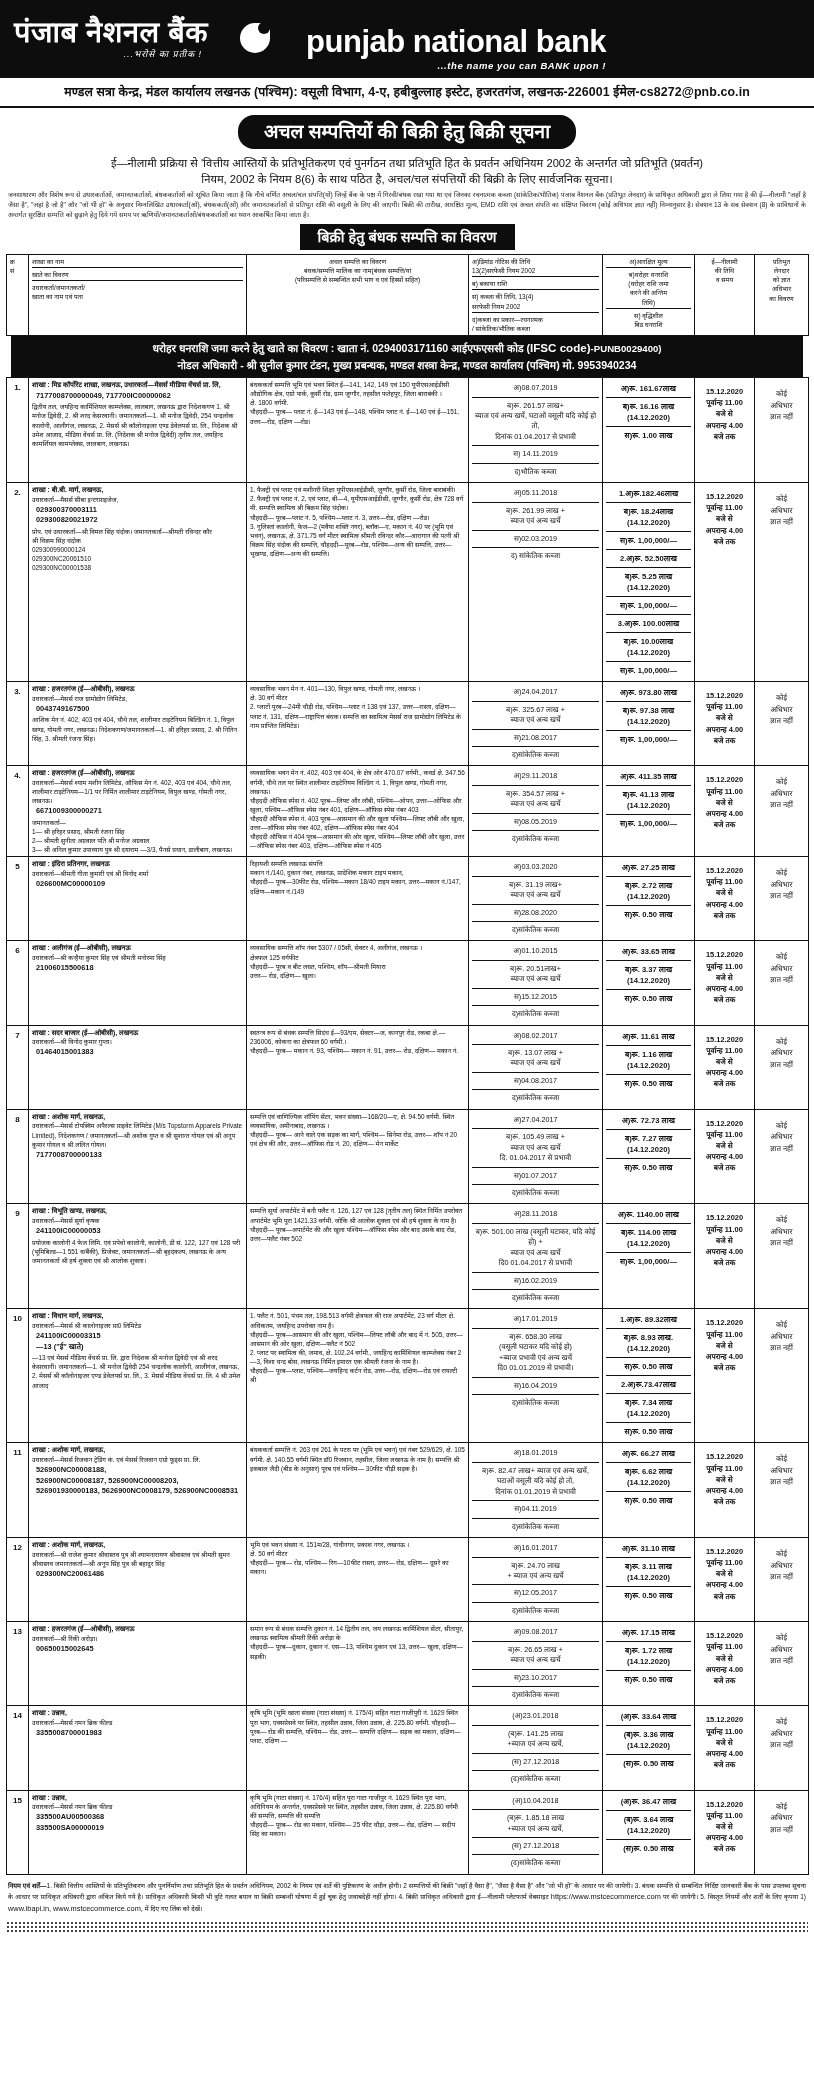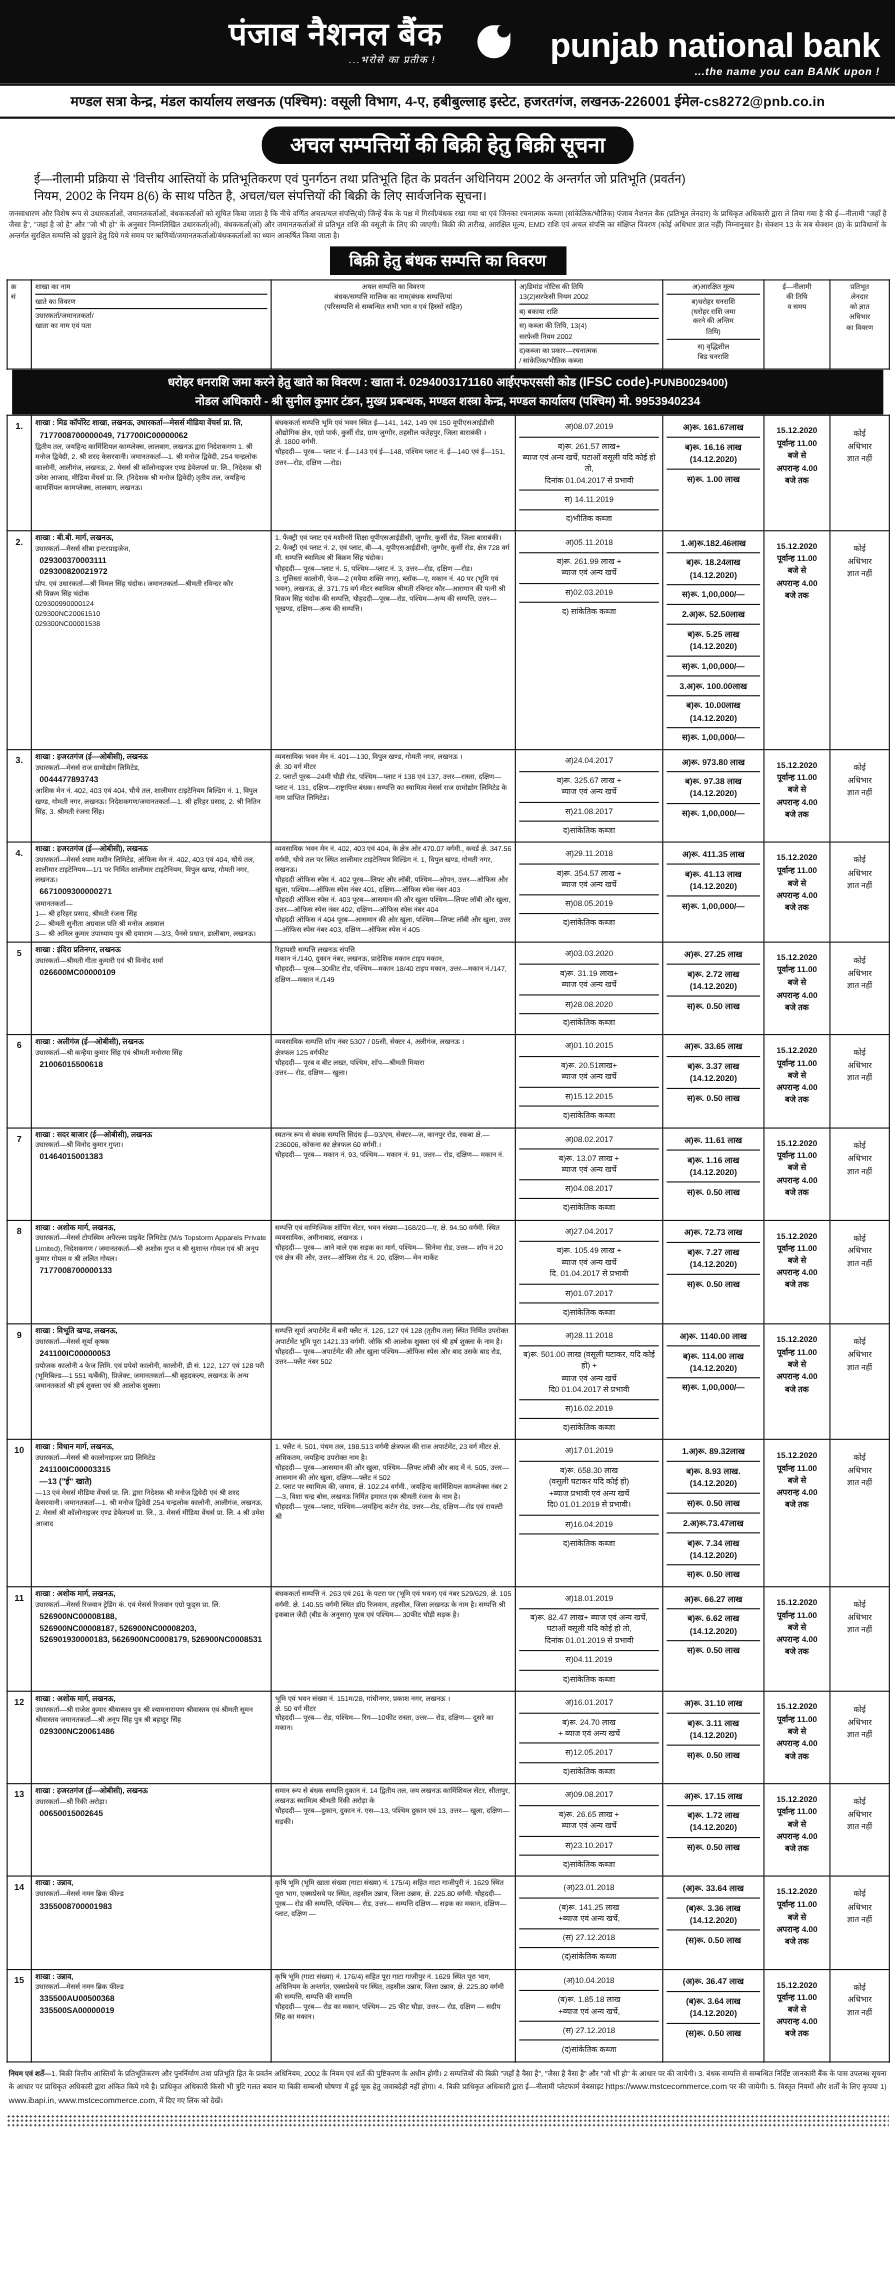--- a/index.html
+++ b/index.html
@@ -11,21 +11,21 @@
     color: #111;
   }
   .page { width:814px; position:relative; }
 
   
   .masthead {
     background:#0d0d0d;
     height:76px;
     display:flex;
     align-items:center;
-    justify-content:flex-end;
+    justify-content:flex-start;
     gap:30px;
     padding:0 14px;
   }
   .logo-hindi {
     color:#fff;
     font-weight:bold;
     font-size:29px;
     letter-spacing:.5px;
     line-height:1;
     text-align:right;
@@ -85,24 +85,24 @@
     display:inline-block;
     background:#0d0d0d;
     color:#fff;
     font-size:19px;
     font-weight:bold;
     padding:3px 26px 5px;
     border-radius:16px;
   }
 
   .lead {
+    text-align:center;
     font-size:11.2px;
     line-height:1.45;
     padding:3px 14px 0;
-    margin-left:17px;
   }
   .fineprint {
     font-size:6.6px;
     line-height:1.5;
     text-align:justify;
     padding:3px 8px 0;
     color:#1a1a1a;
   }
 
   
@@ -506,21 +506,21 @@
             <span class="sn">3.</span>
           </td>
           <td class="branch">
             <div class="b1">
               <div>शाखा : हजरतगंज (ई—ओबीसी), लखनऊ</div>
             </div>
             <div>
               <div>उधारकर्ता—मेसर्स राज ग्रामोद्योग लिमिटेड,</div>
             </div>
             <span class="acno">
-              <div>0044477893743</div>
+              <div>0043749167500</div>
             </span>
             <div>
               <div>आशिक मेन नं. 402, 403 एवं 404, चौथे तल, शालीमार टाइटेनियम बिल्डिंग नं. 1, विपुल खण्ड, गोमती नगर, लखनऊ। निदेशकगण/जमानतकर्ता—1. श्री हरिहर प्रसाद, 2. श्री नितिन सिंह, 3. श्रीमती रंजना सिंह।</div>
             </div>
           </td>
           <td class="prop">
             <div>व्यवसायिक भवन मेन नं. 401—130, विपुल खण्ड, गोमती नगर, लखनऊ ।</div>
             <div>क्षे. 30 वर्ग मीटर</div>
             <div>2. प्लाटों पूरब—24मी चौड़ी रोड, पश्चिम—प्लाट नं 138 एवं 137, उत्तर—रास्ता, दक्षिण—प्लाट नं. 131, दक्षिण—राष्ट्रापित्त बंधक। सम्पत्ति का स्वामित्व मेसर्स राज ग्रामोद्योग लिमिटेड के नाम प्राप्तित लिमिटेड।</div>
           </td>

